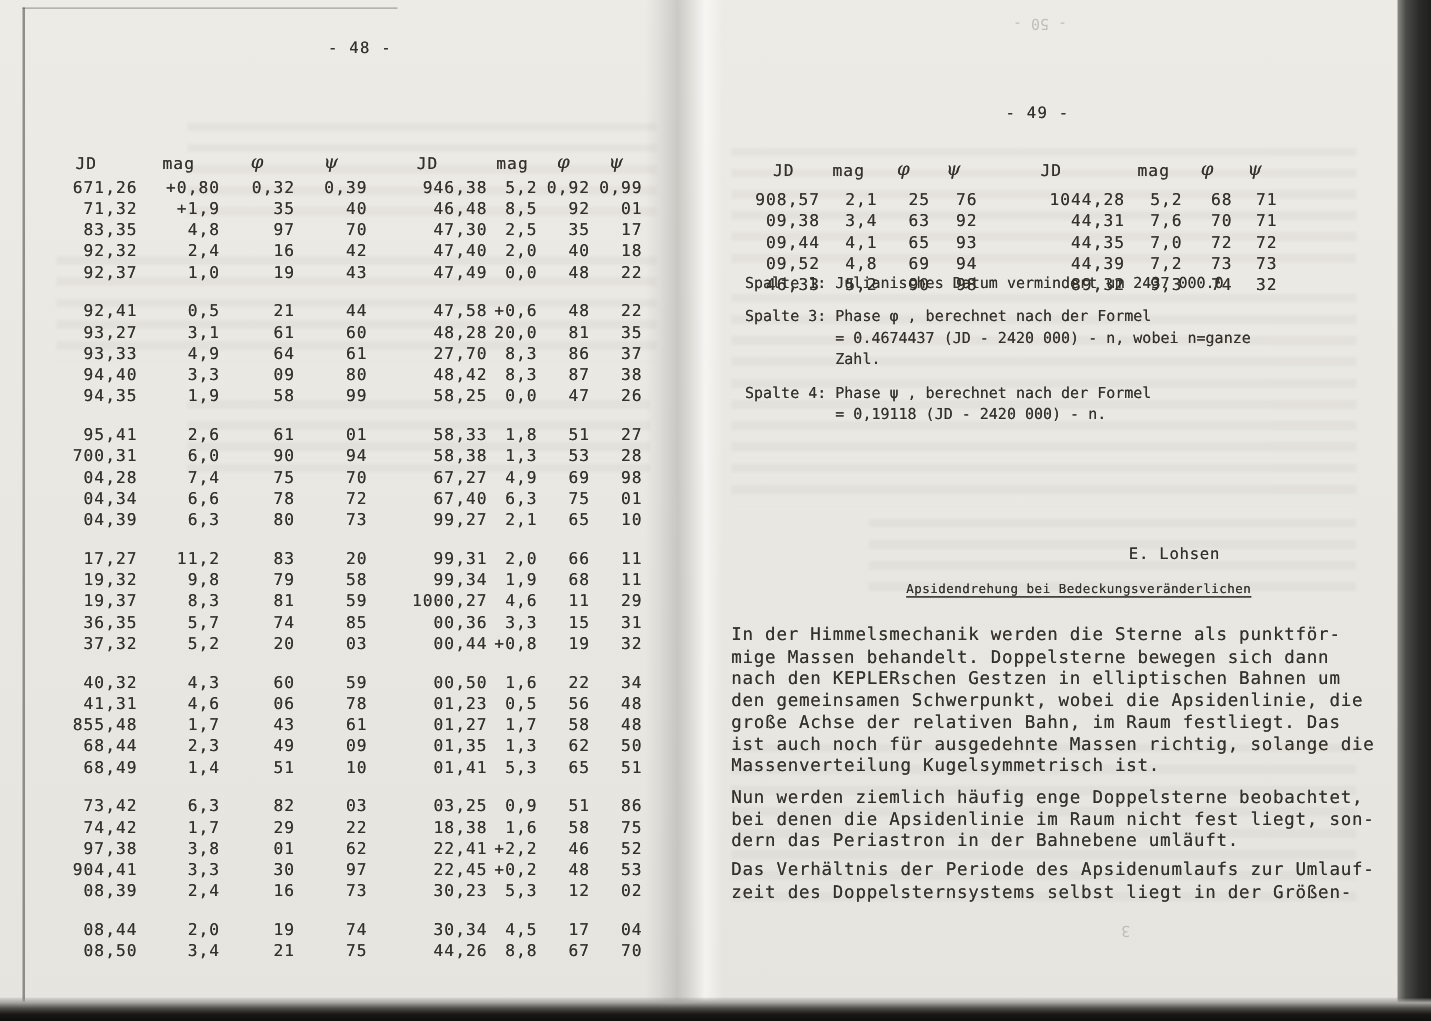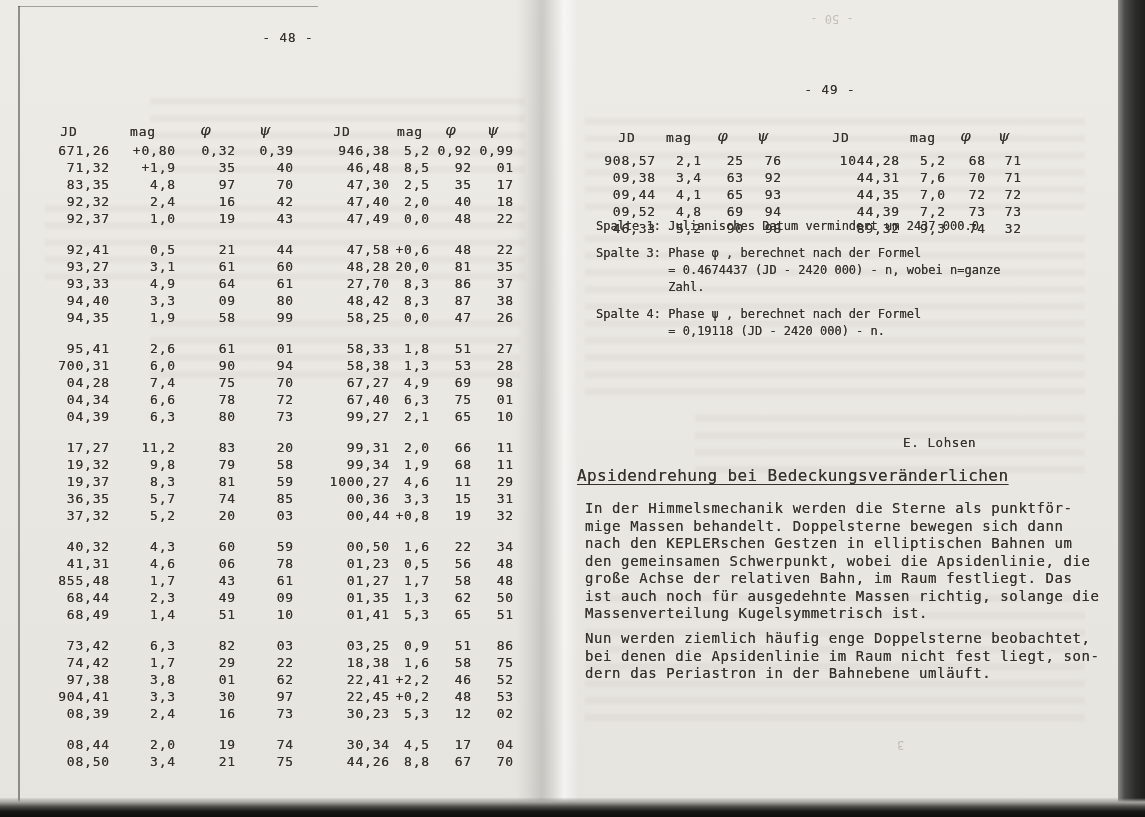--- a/index.html
+++ b/index.html
@@ -55,22 +55,22 @@
   .thead .tcell{text-align:center;}
   .left-table .thead{margin-bottom:2px;}
   .right-table .thead{margin-bottom:6px;}
   .tgroup{margin-bottom:14px;}
   .greek{font-family:"DejaVu Serif", serif;font-style:italic;font-size:14.5px;line-height:15px;}
 
   
   .notes{position:absolute;left:21px;top:218px;font-size:12px;line-height:17px;}
   .note{white-space:pre;margin-bottom:10px;}
   .signature{position:absolute;left:328px;top:404px;font-size:12.5px;letter-spacing:.6px;margin-top:31px;}
-  .article-title{position:absolute;left:2px;top:466px;width:520px;text-align:left;
-    font-size:16px;letter-spacing:.4px;text-decoration:underline;
+  .article-title{position:absolute;left:28px;top:466px;width:520px;text-align:center;
+    font-size:10px;letter-spacing:.4px;text-decoration:underline;
     text-underline-offset:3px;}
   .paragraph{position:absolute;left:10px;white-space:pre;
     font-size:14px;letter-spacing:.6px;line-height:17.5px;}
   .p1{top:500px;} .p2{top:630px;} .p3{top:688px;}
 </style>
 </head>
 <body>
 
 <div class="scan">
 
@@ -519,20 +519,22 @@
     <div class="paragraph p1 ink">In der Himmelsmechanik werden die Sterne als punktför-
 mige Massen behandelt. Doppelsterne bewegen sich dann
 nach den KEPLERschen Gestzen in elliptischen Bahnen um
 den gemeinsamen Schwerpunkt, wobei die Apsidenlinie, die
 große Achse der relativen Bahn, im Raum festliegt. Das
 ist auch noch für ausgedehnte Massen richtig, solange die
 Massenverteilung Kugelsymmetrisch ist.</div>
     <div class="paragraph p2 ink">Nun werden ziemlich häufig enge Doppelsterne beobachtet,
 bei denen die Apsidenlinie im Raum nicht fest liegt, son-
 dern das Periastron in der Bahnebene umläuft.</div>
+    <div class="paragraph p3 ink">Das Verhältnis der Periode des Apsidenumlaufs zur Umlauf-
+zeit des Doppelsternsystems selbst liegt in der Größen-</div>
 
     <div class="ghost ghost-footer">3</div>
   </div>
 
   <div class="page-edge-line-v"></div>
   <div class="page-edge-line-h"></div>
   <div class="edge-right"></div>
   <div class="edge-bottom"></div>
 </div>
 

